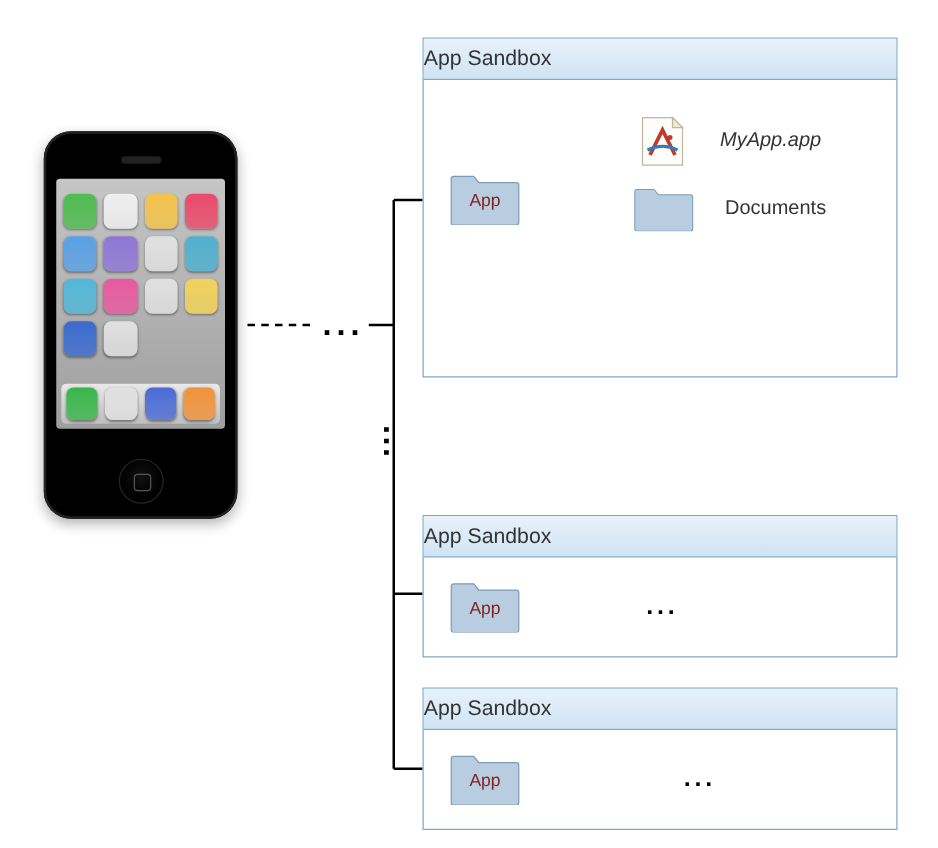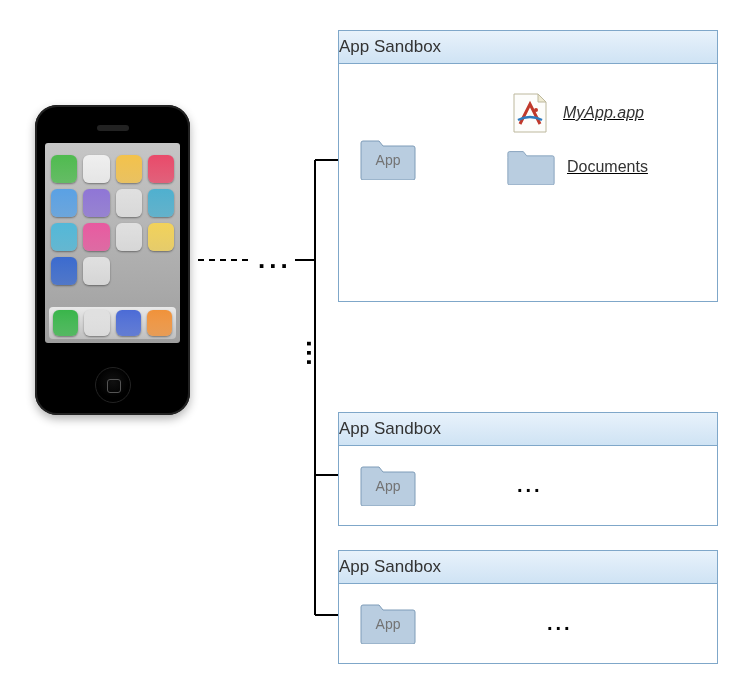--- a/index.html
+++ b/index.html
@@ -109,29 +109,28 @@
     position: relative;
     width: 58px; height: 42px;
     display: inline-block;
     vertical-align: middle;
   }
   .folder svg { width: 100%; height: 100%; display:block; }
   .folder-label {
     position: absolute;
     left: 50%; top: 52%;
     transform: translate(-50%,-50%);
-    font-size: 14px; color: #737373;
+    font-size: 14px; color: #7f1d1d;
   }
   .item-row {
     display: flex;
     align-items: center;
-    gap: 11px;
+    gap: 24px;
     margin: 8px 0;
     position: relative;
-    text-decoration: underline;
   }
   .item-row .lbl {
     font-size: 16px;
     color: #333;
   }
   .item-row.italic .lbl { font-style: italic; }
   .file-icon {
     width: 46px; height: 46px;
     display:inline-block;
   }

